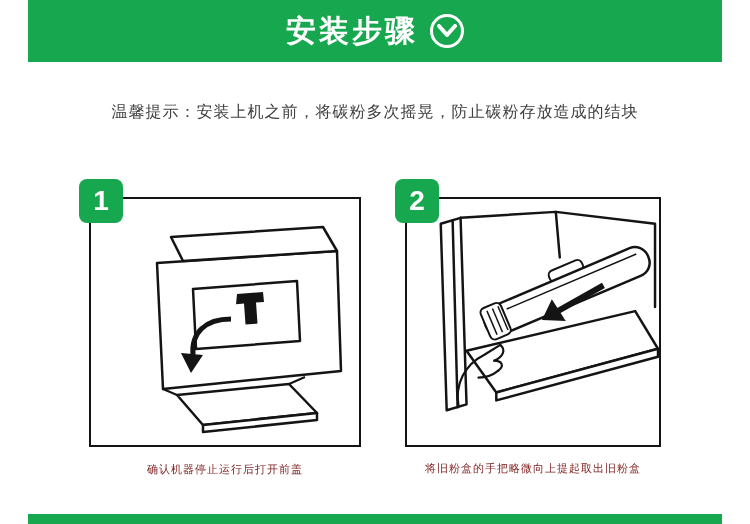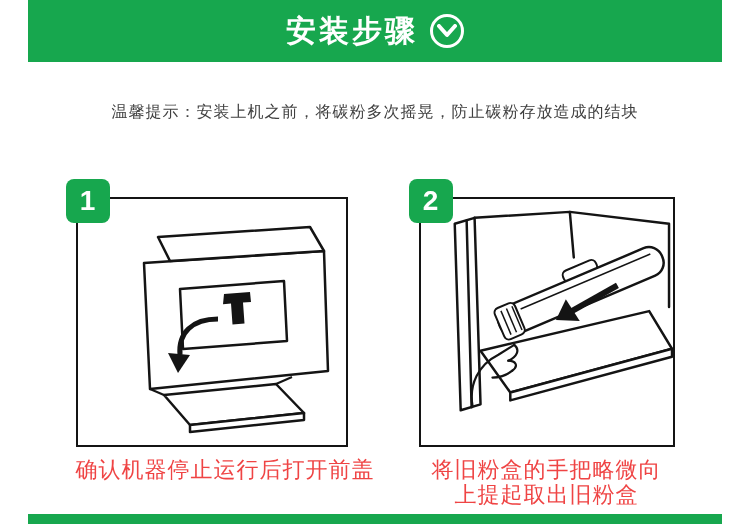--- a/index.html
+++ b/index.html
@@ -72,26 +72,26 @@
     font-size: 28px;
     font-weight: bold;
     border-radius: 8px;
     display: flex;
     align-items: center;
     justify-content: center;
   }
   .caption {
     margin-top: 10px;
     text-align: center;
-    font-size: 22px;
-    color: #ef4444;
+    font-size: 11px;
+    color: #7f1d1d;
     line-height: 25px;
     letter-spacing: 1px;
   }
-  .fig-2-caption { max-width: 244px; margin-left: auto; margin-right: auto; }
+  .fig-2-caption { max-width: 244px; margin-left: auto; margin-right: auto; font-family: Liberation Mono, monospace; }
   .bottom-bar {
     position: absolute;
     left: 0; right: 0; bottom: 0;
     height: 10px;
     background: var(--accent);
   }
 </style>
 </head>
 <body>
 

